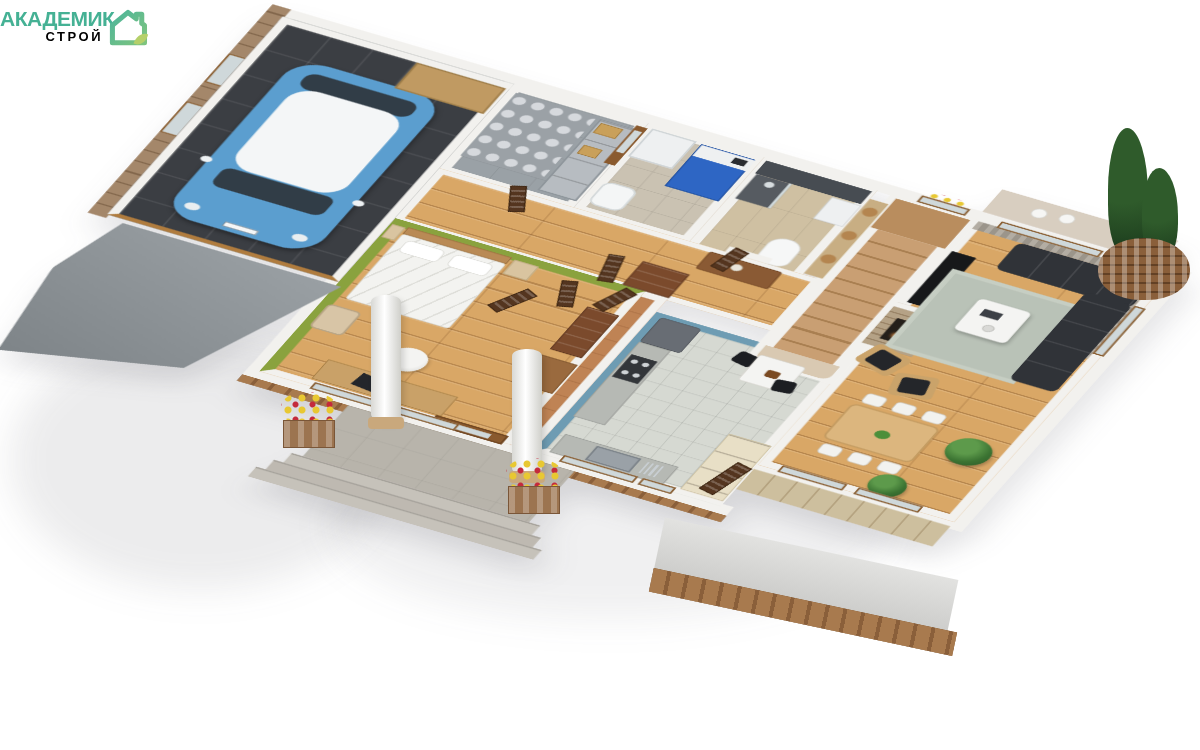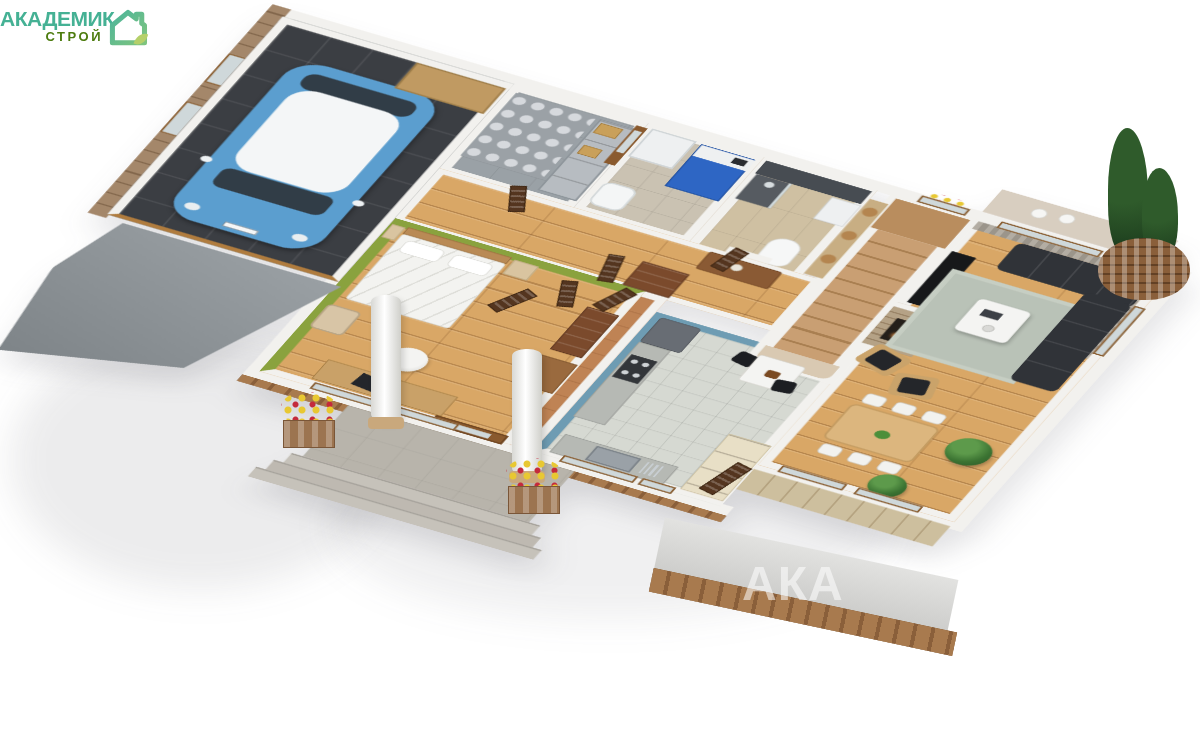--- a/index.html
+++ b/index.html
@@ -76,21 +76,21 @@
     background-size:14px 12px,17px 15px;background-position:0 0,6px 5px;}
   .cypress{background:radial-gradient(circle at 40% 30%,#2f5b2b 0 40%,#234722 75%,#18331a 100%);
     border-radius:48% 52% 40% 40%;}
   .pot-brick{background-color:#8a5f3a;
     background-image:repeating-linear-gradient(90deg,rgba(255,255,255,.3) 0 5px,transparent 5px 12px),
                      repeating-linear-gradient(0deg,transparent 0 7px,rgba(40,20,5,.4) 7px 9px);
     border-radius:50% 50% 46% 46%;}
 
   
   #logo-title{color:#45b194;font-size:21px;font-weight:bold;letter-spacing:-.5px;line-height:1;}
-  #logo-sub{color:#4d7c0f;font-size:13px;font-weight:bold;letter-spacing:2.5px;text-align:right;width:103px;line-height:1;}
+  #logo-sub{color:#000000;font-size:13px;font-weight:bold;letter-spacing:2.5px;text-align:right;width:103px;line-height:1;}
   
   #watermark{color:rgba(255,255,255,.55);font-size:48px;font-weight:bold;letter-spacing:1px;}
 </style>
 </head>
 <body>
 
 <div id="stage">
 
   <div class="a gshadow" style="left:10px;top:330px;width:380px;height:260px;background:rgba(70,70,80,.10);"></div>
   <div class="a gshadow" style="left:330px;top:430px;width:560px;height:190px;background:rgba(70,70,80,.08);"></div>
@@ -293,21 +293,20 @@
   <div class="a foliage fdots" style="left:506px;top:458px;width:58px;height:34px;"></div>
   <div class="a flowerbox" style="left:508px;top:486px;width:52px;height:28px;"></div>
 
   <div class="a cypress" style="left:1108px;top:128px;width:40px;height:128px;"></div>
   <div class="a cypress" style="left:1142px;top:168px;width:36px;height:92px;"></div>
   <div class="a pot-brick" style="left:1098px;top:238px;width:92px;height:62px;"></div>
 
   <div class="a" style="left:655px;top:548px;width:300px;height:64px;transform:rotate(12deg);
               background:linear-gradient(#e2e2e0,#c9c9c7);"></div>
   <div class="a brick" style="left:648px;top:600px;width:310px;height:24px;transform:rotate(12deg);"></div>
-  <div class="a" id="watermark" style="left:742px;top:556px;">АКА</div>
 
   <div class="a" style="left:0;top:6px;width:160px;height:52px;">
     <div class="a" id="logo-title" style="left:0;top:2px;">АКАДЕМИК</div>
     <div class="a" id="logo-sub" style="left:0;top:24px;">СТРОЙ</div>
     <span class="a" style="left:106px;top:0;width:44px;height:44px;">
       <svg width="44" height="44" viewBox="0 0 48 48">
         <defs>
           <linearGradient id="lg1" x1="0" y1="0" x2="1" y2="1">
             <stop offset="0" stop-color="#4db59b"></stop>
               <stop offset="1" stop-color="#7ec47e"></stop>

